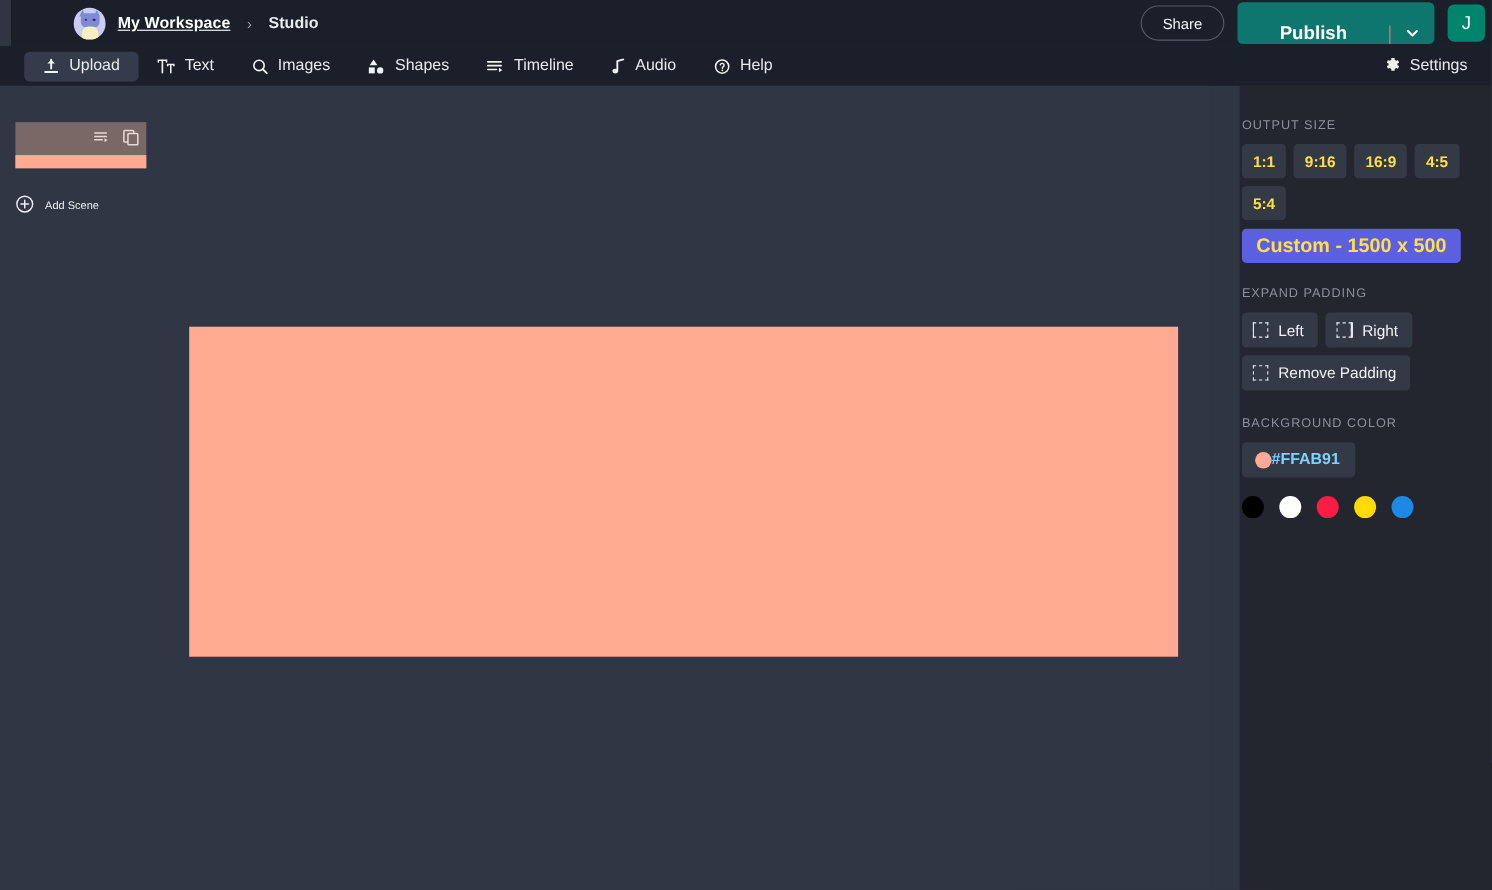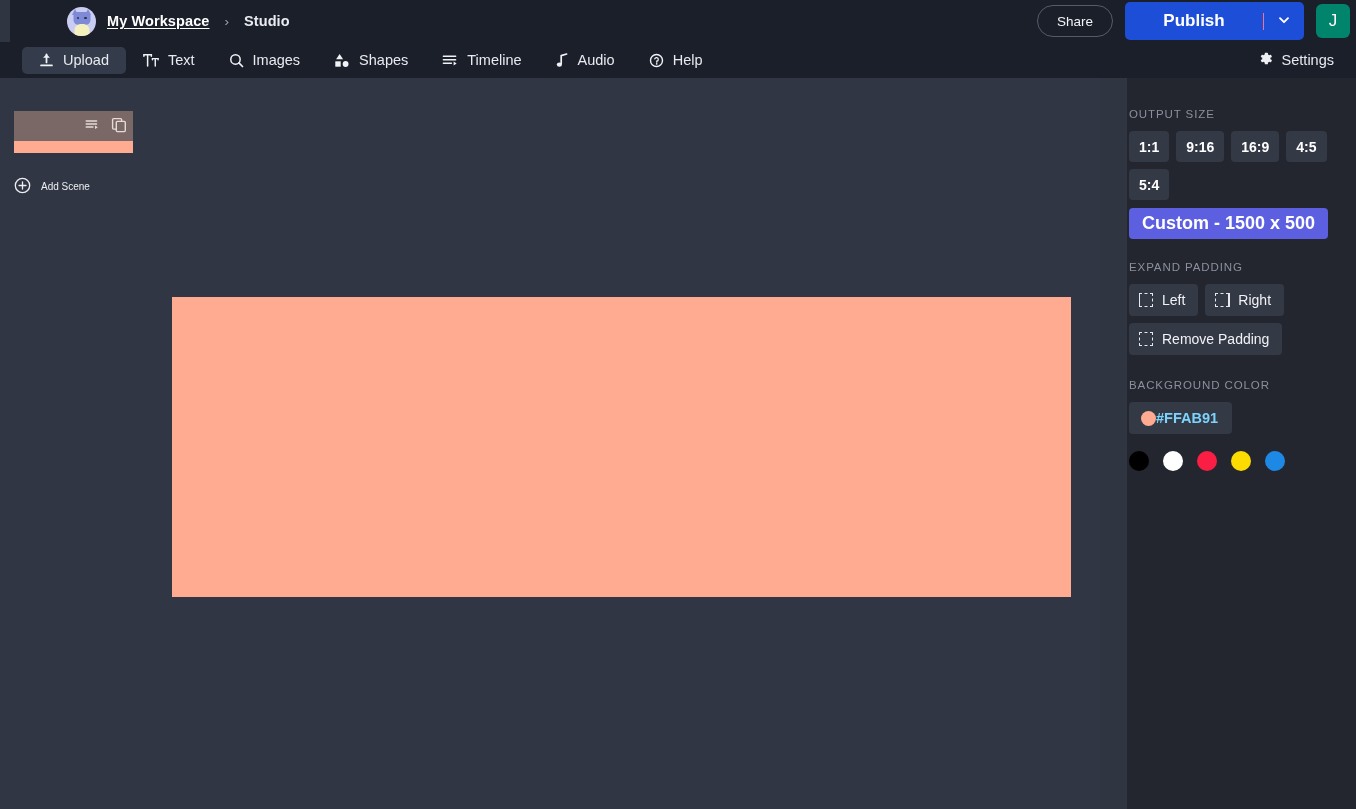--- a/index.html
+++ b/index.html
@@ -133,25 +133,25 @@
     font-size: 13.5px;
     font-family: "Liberation Sans", sans-serif;
     font-weight: 500;
     cursor: pointer;
     display: flex;
     align-items: center;
   }
 
   .publish-group {
     display: flex;
-    align-items: center;
+    align-items: flex-end;
     height: 38px;
     border-radius: 5px;
     overflow: hidden;
-    background: #1d4ed8;
+    background: #0f766e;
   }
   .publish-btn {
     min-width: 138px;
     padding: 0 16px;
     background: transparent;
     border: none;
     color: #ffffff;
     font-size: 17px;
     font-weight: 700;
     font-family: "Liberation Sans", sans-serif;
@@ -323,21 +323,21 @@
   .ratio-row {
     display: flex;
     gap: 7px;
     flex-wrap: wrap;
   }
   .chip {
     height: 31px;
     min-width: 36px;
     padding: 0 10px;
     background: #343946;
-    color: #ffffff;
+    color: #fde047;
     border: none;
     border-radius: 4px;
     font-size: 14px;
     font-weight: 700;
     cursor: pointer;
     font-family: "Liberation Sans", sans-serif;
     display: flex;
     align-items: center;
     justify-content: center;
   }

